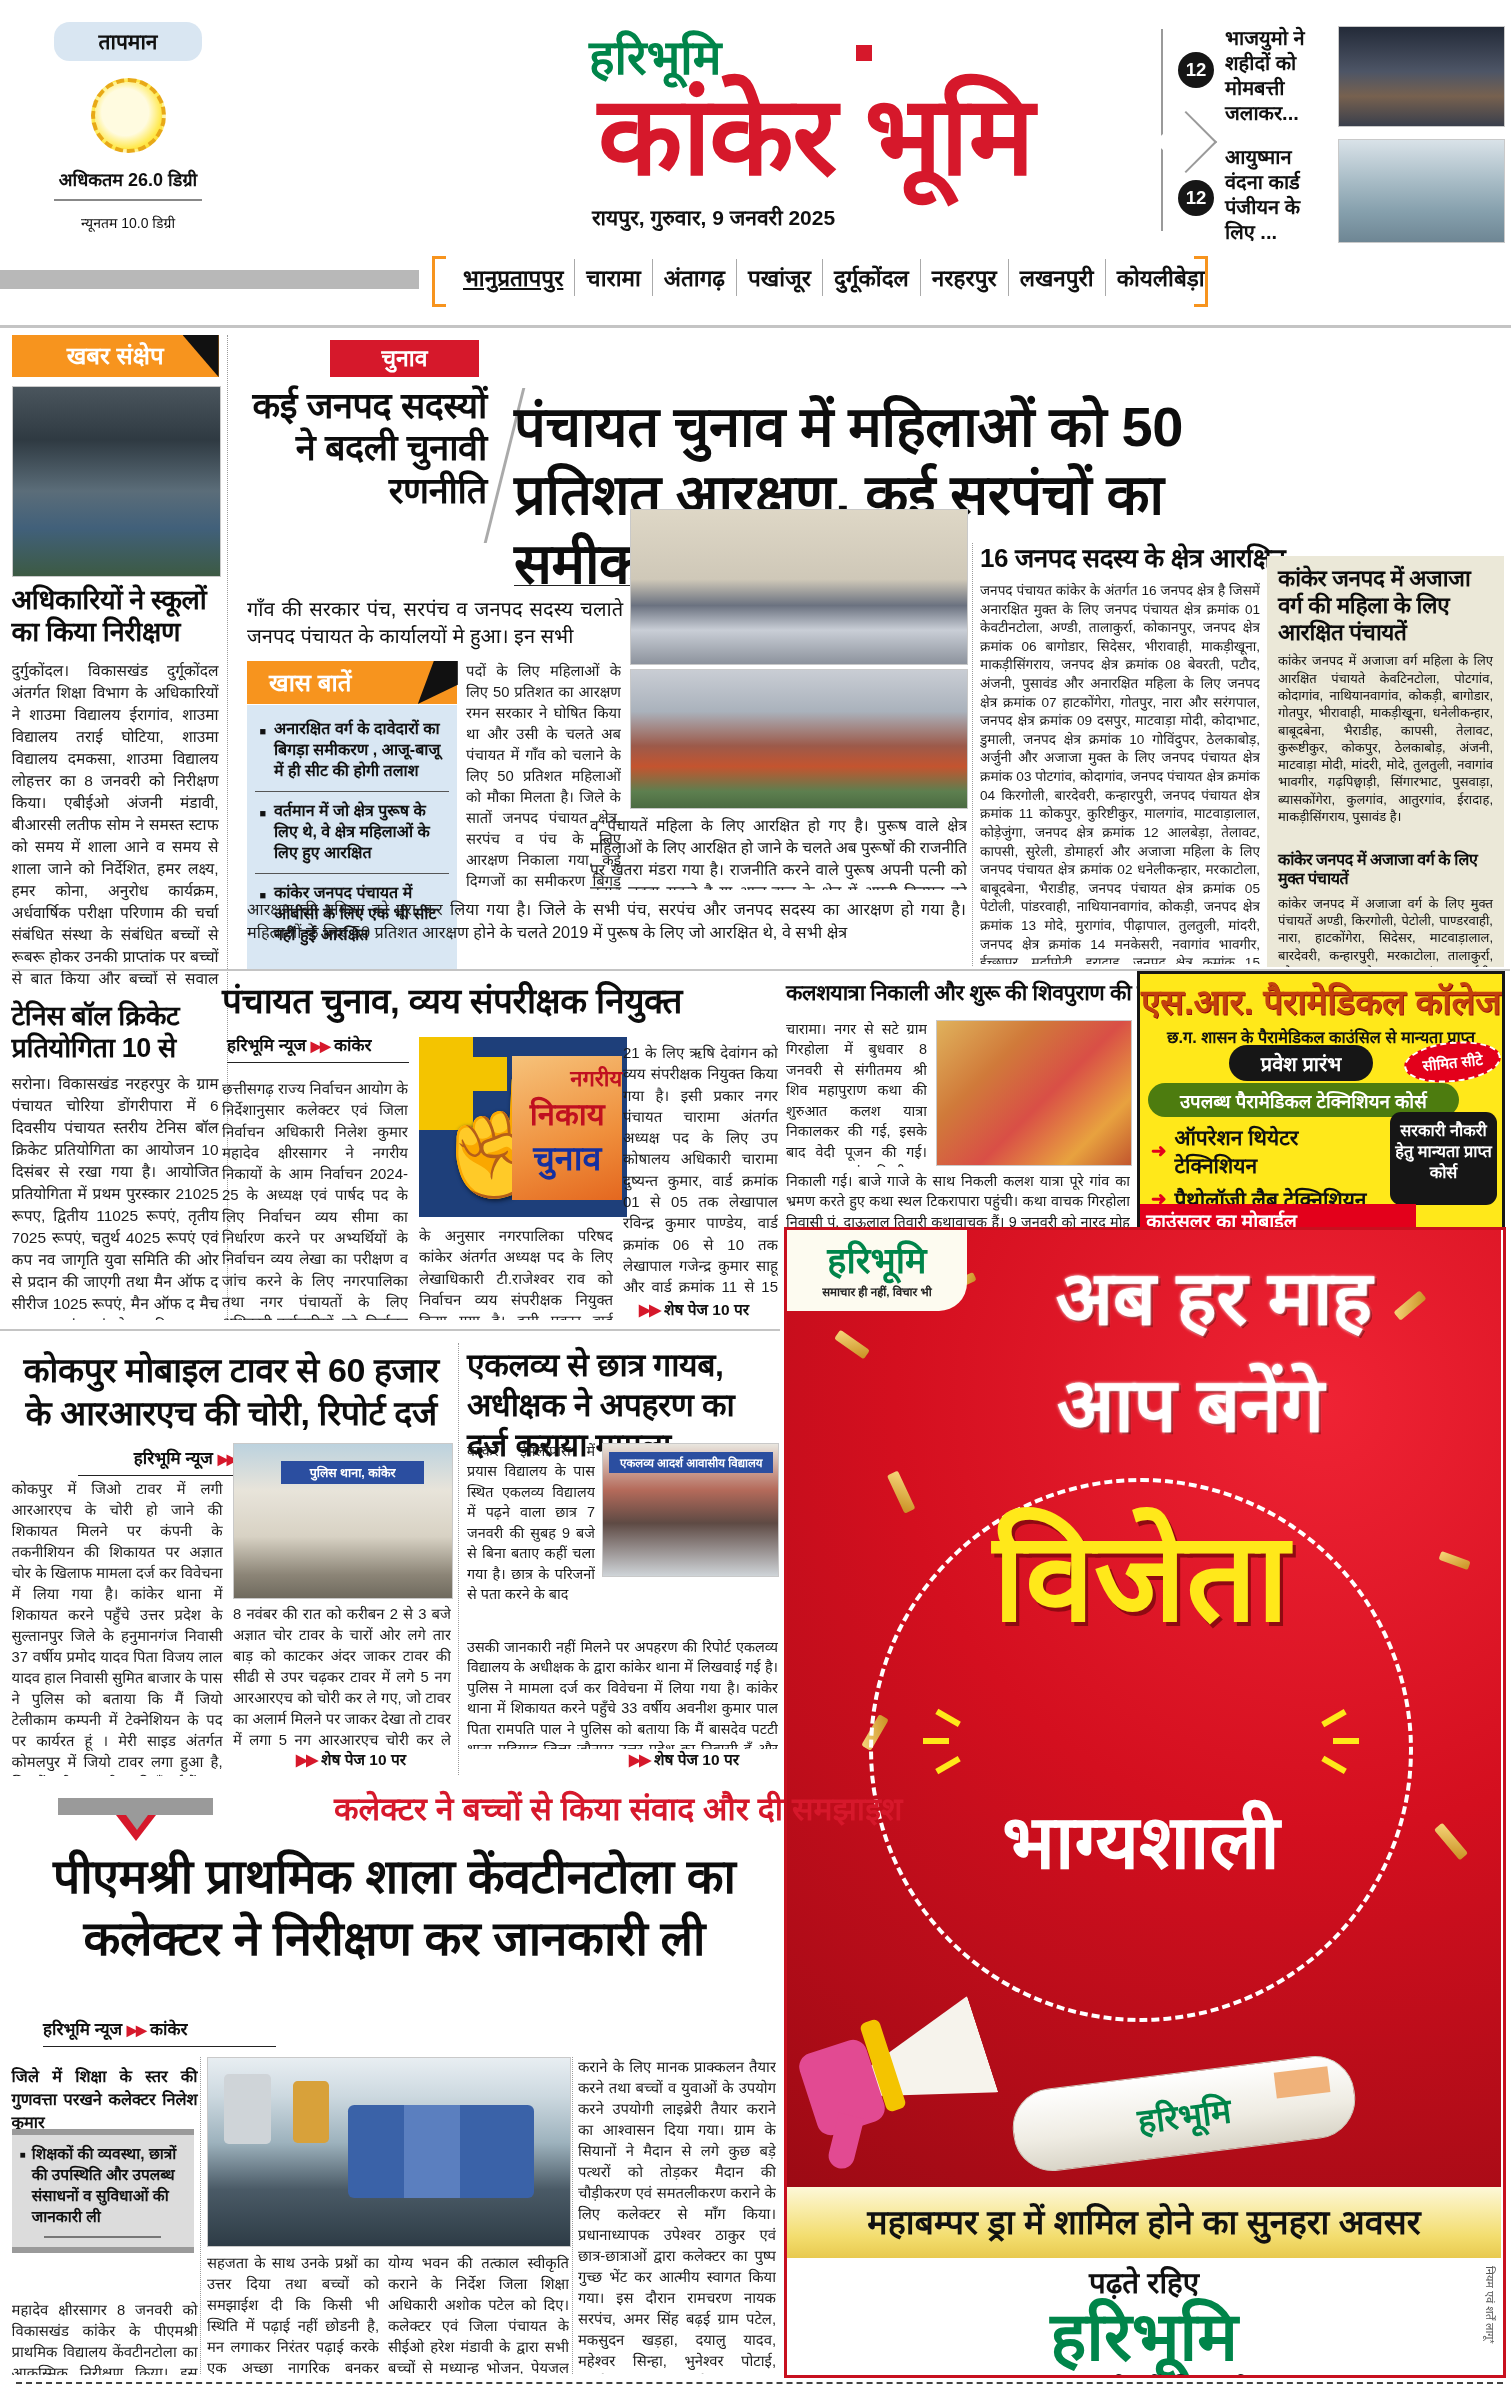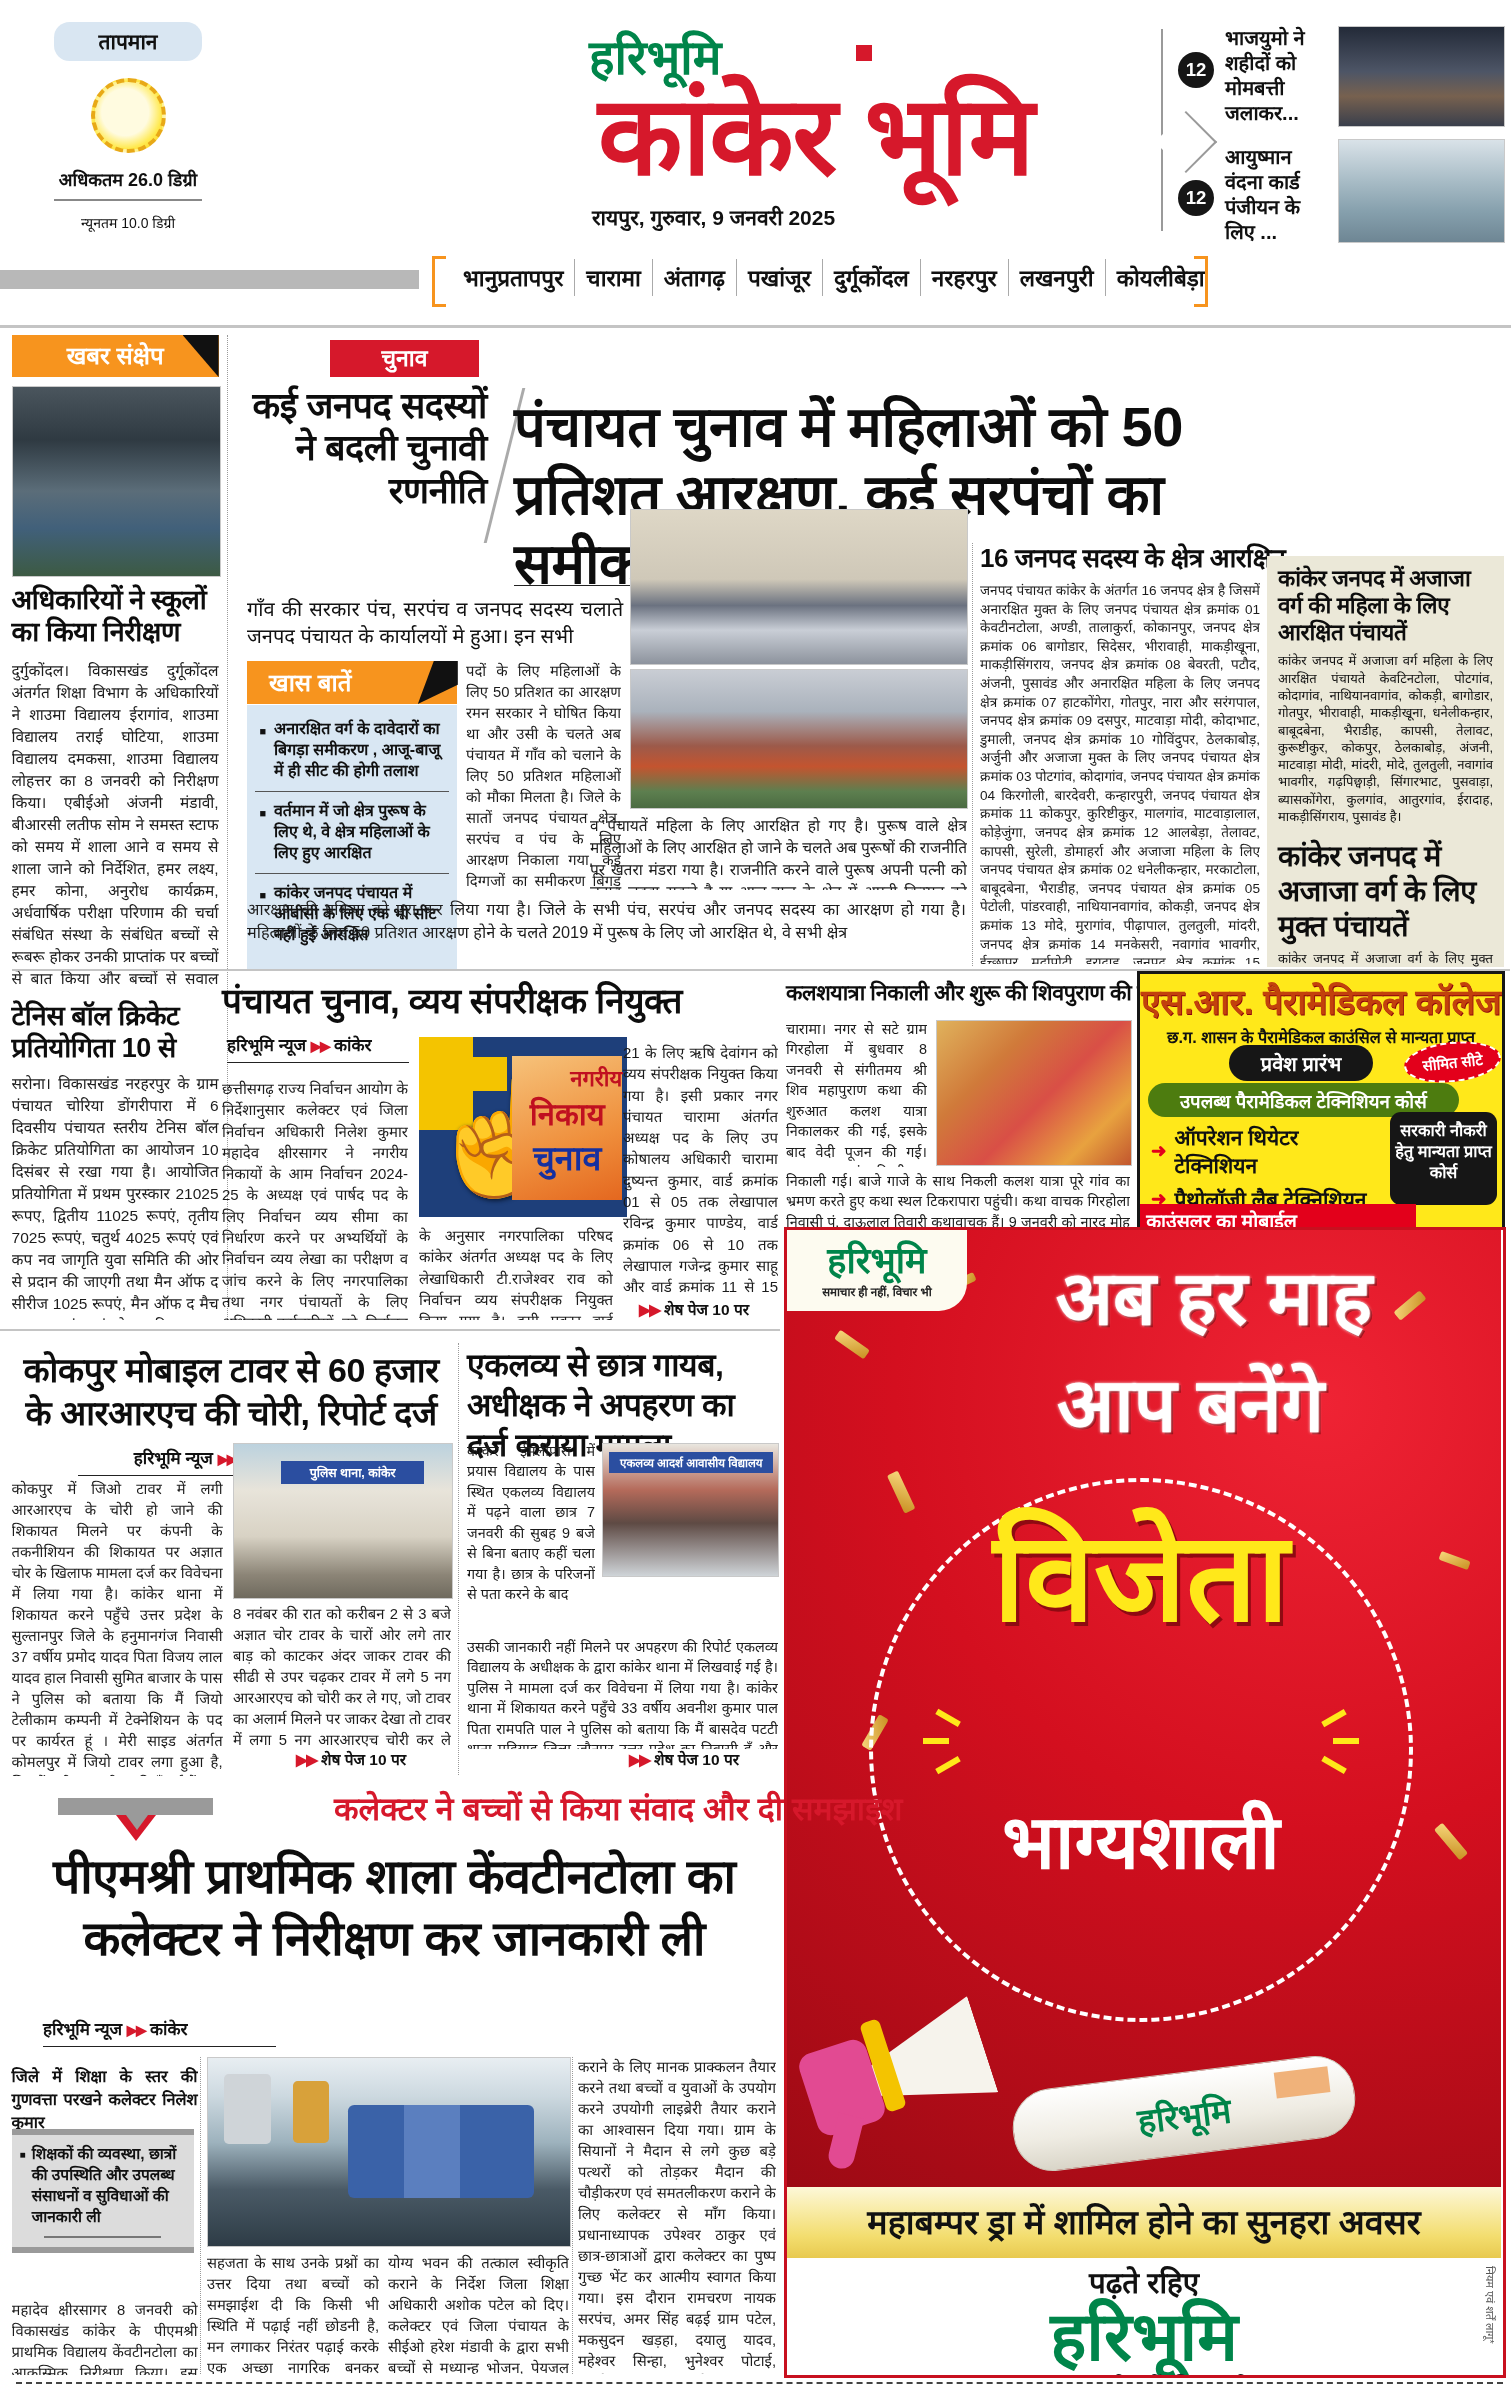--- a/index.html
+++ b/index.html
@@ -56,21 +56,21 @@
 
     <div class="abs" style="left:17px;top:161px;width:36px;height:36px;border-radius:50%;background:#161616;color:#fff;
                 font-size:18.6px;font-weight:bold;line-height:36px;text-align:center;">12</div>
     <div class="abs" style="left:64px;top:126px;width:109px;font-size:20px;font-weight:800;line-height:1.25;">आयुष्मान वंदना कार्ड पंजीयन के लिए ...</div>
     <div class="ph" style="left:177px;top:120px;width:165px;height:102px;background:linear-gradient(180deg,#d9e2e8 0%,#a8bcc6 40%,#86a0ad 70%,#6e8694 100%);"></div>
   </div>
 
   <div class="abs" style="left:0;top:270px;width:419px;height:18.6px;background:#b8b8b8;"></div>
   <div class="abs" style="left:432px;top:256px;width:11px;height:45px;border-left:3.9px solid #f7941e;border-top:3.9px solid #f7941e;border-bottom:3.9px solid #f7941e;"></div>
   <div class="abs" style="left:452px;top:259px;width:738px;display:flex;gap:0;">
-    <span style="font-size:22.5px;font-weight:800;padding:3.1px 11px;border-right:1.6px solid #aaa;">भानुप्रतापपुर</span>
+    <span style="font-size:22.5px;font-weight:800;padding:3.1px 11px;border-right:1.6px solid #aaa;text-decoration:underline;">भानुप्रतापपुर</span>
     <span style="font-size:22.5px;font-weight:800;padding:3.1px 11px;border-right:1.6px solid #aaa;">चारामा</span>
     <span style="font-size:22.5px;font-weight:800;padding:3.1px 11px;border-right:1.6px solid #aaa;">अंतागढ़</span>
     <span style="font-size:22.5px;font-weight:800;padding:3.1px 11px;border-right:1.6px solid #aaa;">पखांजूर</span>
     <span style="font-size:22.5px;font-weight:800;padding:3.1px 11px;border-right:1.6px solid #aaa;">दुर्गूकोंदल</span>
     <span style="font-size:22.5px;font-weight:800;padding:3.1px 11px;border-right:1.6px solid #aaa;">नरहरपुर</span>
     <span style="font-size:22.5px;font-weight:800;padding:3.1px 11px;border-right:1.6px solid #aaa;">लखनपुरी</span>
     <span style="font-size:22.5px;font-weight:800;padding:3.1px 11px;">कोयलीबेड़ा</span>
   </div>
   <div class="abs" style="left:1194px;top:256px;width:11px;height:45px;border-right:3.9px solid #f7941e;border-top:3.9px solid #f7941e;border-bottom:3.9px solid #f7941e;"></div>
   <div class="hrule" style="left:0;top:325px;width:1512px;height:3.1px;"></div>
@@ -130,21 +130,21 @@
 
   <div class="dotsep" style="left:972px;top:543px;height:423px;"></div>
   <div class="abs" style="left:980px;top:543px;width:280px;height:423px;">
     <div class="headline" style="font-size:26px;white-space:nowrap;">16 जनपद सदस्य के क्षेत्र आरक्षित</div>
     <div class="body-txt just clip" style="margin-top:7.8px;height:382px;font-size:13.6px;line-height:1.37;">जनपद पंचायत कांकेर के अंतर्गत 16 जनपद क्षेत्र है जिसमें अनारक्षित मुक्त के लिए जनपद पंचायत क्षेत्र क्रमांक 01 केवटीनटोला, अण्डी, तालाकुर्रा, कोकानपुर, जनपद क्षेत्र क्रमांक 06 बागोडार, सिदेसर, भीरावाही, माकड़ीखूना, माकड़ीसिंगराय, जनपद क्षेत्र क्रमांक 08 बेवरती, पटौद, अंजनी, पुसावंड और अनारक्षित महिला के लिए जनपद क्षेत्र क्रमांक 07 हाटकोंगेरा, गोतपुर, नारा और सरंगपाल, जनपद क्षेत्र क्रमांक 09 दसपुर, माटवाड़ा मोदी, कोदाभाट, डुमाली, जनपद क्षेत्र क्रमांक 10 गोविंदुपर, ठेलकाबोड़, अर्जुनी और अजाजा मुक्त के लिए जनपद पंचायत क्षेत्र क्रमांक 03 पोटगांव, कोदागांव, जनपद पंचायत क्षेत्र क्रमांक 04 किरगोली, बारदेवरी, कन्हारपुरी, जनपद पंचायत क्षेत्र क्रमांक 11 कोकपुर, कुरिष्टीकुर, मालगांव, माटवाड़ालाल, कोड़ेजुंगा, जनपद क्षेत्र क्रमांक 12 आलबेड़ा, तेलावट, कापसी, सुरेली, डोमाहर्रा और अजाजा महिला के लिए जनपद पंचायत क्षेत्र क्रमांक 02 धनेलीकन्हार, मरकाटोला, बाबूदबेना, भैराडीह, जनपद पंचायत क्षेत्र क्रमांक 05 पेटोली, पांडरवाही, नाथियानवागांव, कोकड़ी, जनपद क्षेत्र क्रमांक 13 मोदे, मुरागांव, पीढ़ापाल, तुलतुली, मांदरी, जनपद क्षेत्र क्रमांक 14 मनकेसरी, नवागांव भावगीर, ईच्छापुर, मर्दापोटी, इरादाह, जनपद क्षेत्र क्रमांक 15 गढ़पिछ्वाड़ी, सिंगारभाट, आतुरगांव, कुलगांव, जनपद क्षेत्र क्रमांक 16 पुसवाड़ा, मोहपुर, ब्यासकोंगेरा के लिए आरक्षित हुआ है।</div>
   </div>
 
   <div class="abs clip" style="left:1267px;top:556px;width:237px;height:411px;background:#ebe8d8;padding:9.3px 11px;box-sizing:border-box;">
     <div class="headline" style="font-size:22.5px;line-height:1.2;">कांकेर जनपद में अजाजा वर्ग की महिला के लिए आरक्षित पंचायतें</div>
     <div class="just" style="font-size:13px;line-height:1.33;margin-top:6.2px;">कांकेर जनपद में अजाजा वर्ग महिला के लिए आरक्षित पंचायते केवटिनटोला, पोटगांव, कोदागांव, नाथियानवागांव, कोकड़ी, बागोडार, गोतपुर, भीरावाही, माकड़ीखूना, धनेलीकन्हार, बाबूदबेना, भैराडीह, कापसी, तेलावट, कुरूष्टीकुर, कोकपुर, ठेलकाबोड़, अंजनी, माटवाड़ा मोदी, मांदरी, मोदे, तुलतुली, नवागांव भावगीर, गढ़पिछ्वाड़ी, सिंगारभाट, पुसवाड़ा, ब्यासकोंगेरा, कुलगांव, आतुरगांव, ईरादाह, माकड़ीसिंगराय, पुसावंड है।</div>
-    <div class="headline" style="font-size:29px;line-height:1.2;margin-top:14px;">कांकेर जनपद में अजाजा वर्ग के लिए मुक्त पंचायतें</div>
+    <div class="headline" style="font-size:16px;line-height:1.2;margin-top:25px;">कांकेर जनपद में अजाजा वर्ग के लिए मुक्त पंचायतें</div>
     <div class="just" style="font-size:13px;line-height:1.33;margin-top:6.2px;">कांकेर जनपद में अजाजा वर्ग के लिए मुक्त पंचायतें अण्डी, किरगोली, पेटोली, पाण्डरवाही, नारा, हाटकोंगेरा, सिदेसर, माटवाड़ालाल, बारदेवरी, कन्हारपुरी, मरकाटोला, तालाकुर्रा, कोकानपुर, आलबेड़ा, मालगांव, अर्जुनी, गोविंदपुर, डुमाली, सरंगपाल, दसपुर, बेवरती, पटौद, मोहपुर, कोदाभाट, कोड़ेजुंगा, सुरेली, डोमाहर्रा, मूरागांव, पीढ़ापाल, मनकेसरी, ईच्छापुर, मरदापोटी है।</div>
   </div>
 
   <div class="hrule" style="left:11.6px;top:969px;width:1498px;height:1.6px;"></div>
 
   <div class="abs headline" style="left:222px;top:980px;width:555px;font-size:35px;white-space:nowrap;">पंचायत चुनाव, व्यय संपरीक्षक नियुक्त</div>
   <div class="abs byline" style="left:227px;top:1033px;width:182px;font-size:17px;">
     <span>हरिभूमि न्यूज</span>
     <span class="arr">▶▶</span>
     <span>कांकेर</span>

